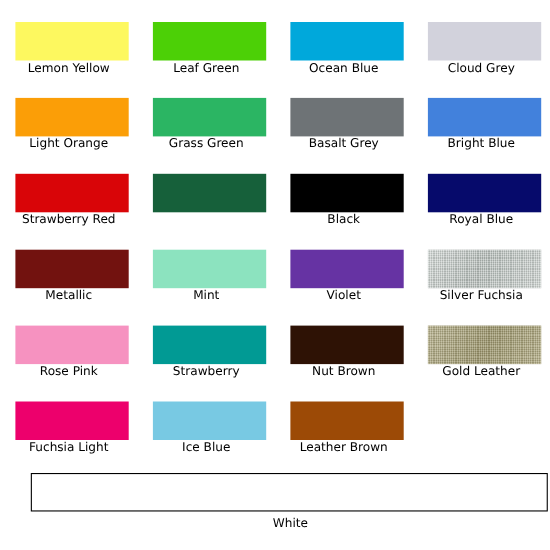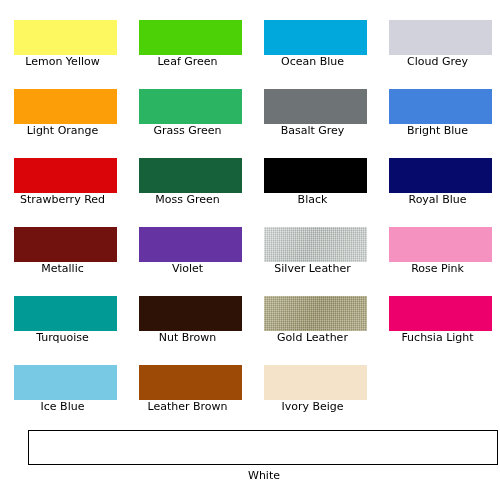--- a/index.html
+++ b/index.html
@@ -140,73 +140,72 @@
       <div class="swatch-cell">
         <div class="swatch-chip" style="background-color: rgb(66, 129, 220);"></div>
         <div class="swatch-label">Bright Blue</div>
       </div>
       <div class="swatch-cell">
         <div class="swatch-chip" style="background-color: rgb(217, 5, 8);"></div>
         <div class="swatch-label">Strawberry Red</div>
       </div>
       <div class="swatch-cell">
         <div class="swatch-chip" style="background-color: rgb(22, 96, 58);"></div>
-        <div class="swatch-label">Moss Green</div>
       </div>
       <div class="swatch-cell">
         <div class="swatch-chip" style="background-color: rgb(0, 0, 0);"></div>
         <div class="swatch-label">Black</div>
       </div>
       <div class="swatch-cell">
         <div class="swatch-chip" style="background-color: rgb(6, 10, 107);"></div>
         <div class="swatch-label">Royal Blue</div>
       </div>
       <div class="swatch-cell">
         <div class="swatch-chip" style="background-color: rgb(114, 18, 15);"></div>
         <div class="swatch-label">Metallic</div>
       </div>
       <div class="swatch-cell">
+        <div class="swatch-chip" style="background-color: rgb(140, 227, 191);"></div>
+        <div class="swatch-label">Mint</div>
+      </div>
+      <div class="swatch-cell">
         <div class="swatch-chip" style="background-color: rgb(102, 51, 163);"></div>
         <div class="swatch-label">Violet</div>
       </div>
       <div class="swatch-cell">
         <div class="swatch-chip metallic-silver" style="background-color: rgb(188, 196, 192);"></div>
-        <div class="swatch-label">Silver Leather</div>
+        <div class="swatch-label">Silver Fuchsia</div>
       </div>
       <div class="swatch-cell">
         <div class="swatch-chip" style="background-color: rgb(246, 146, 192);"></div>
         <div class="swatch-label">Rose Pink</div>
       </div>
       <div class="swatch-cell">
         <div class="swatch-chip" style="background-color: rgb(1, 154, 148);"></div>
-        <div class="swatch-label">Turquoise</div>
+        <div class="swatch-label">Strawberry</div>
       </div>
       <div class="swatch-cell">
         <div class="swatch-chip" style="background-color: rgb(46, 18, 5);"></div>
         <div class="swatch-label">Nut Brown</div>
       </div>
       <div class="swatch-cell">
         <div class="swatch-chip metallic-gold" style="background-color: rgb(168, 161, 115);"></div>
         <div class="swatch-label">Gold Leather</div>
       </div>
       <div class="swatch-cell">
         <div class="swatch-chip" style="background-color: rgb(237, 0, 108);"></div>
         <div class="swatch-label">Fuchsia Light</div>
       </div>
       <div class="swatch-cell">
         <div class="swatch-chip" style="background-color: rgb(120, 201, 227);"></div>
         <div class="swatch-label">Ice Blue</div>
       </div>
       <div class="swatch-cell">
         <div class="swatch-chip" style="background-color: rgb(156, 74, 6);"></div>
         <div class="swatch-label">Leather Brown</div>
-      </div>
-      <div class="swatch-cell">
-        <div class="swatch-chip" style="background-color: rgb(244, 226, 201);"></div>
-        <div class="swatch-label">Ivory Beige</div>
       </div>
     </div>
 
   <div class="white-row">
     <div class="white-chip" style="background-color: rgb(255, 255, 255); border-color: rgb(0, 0, 0);"></div>
     <div class="white-label">White</div>
   </div>
 
 </div>
 

